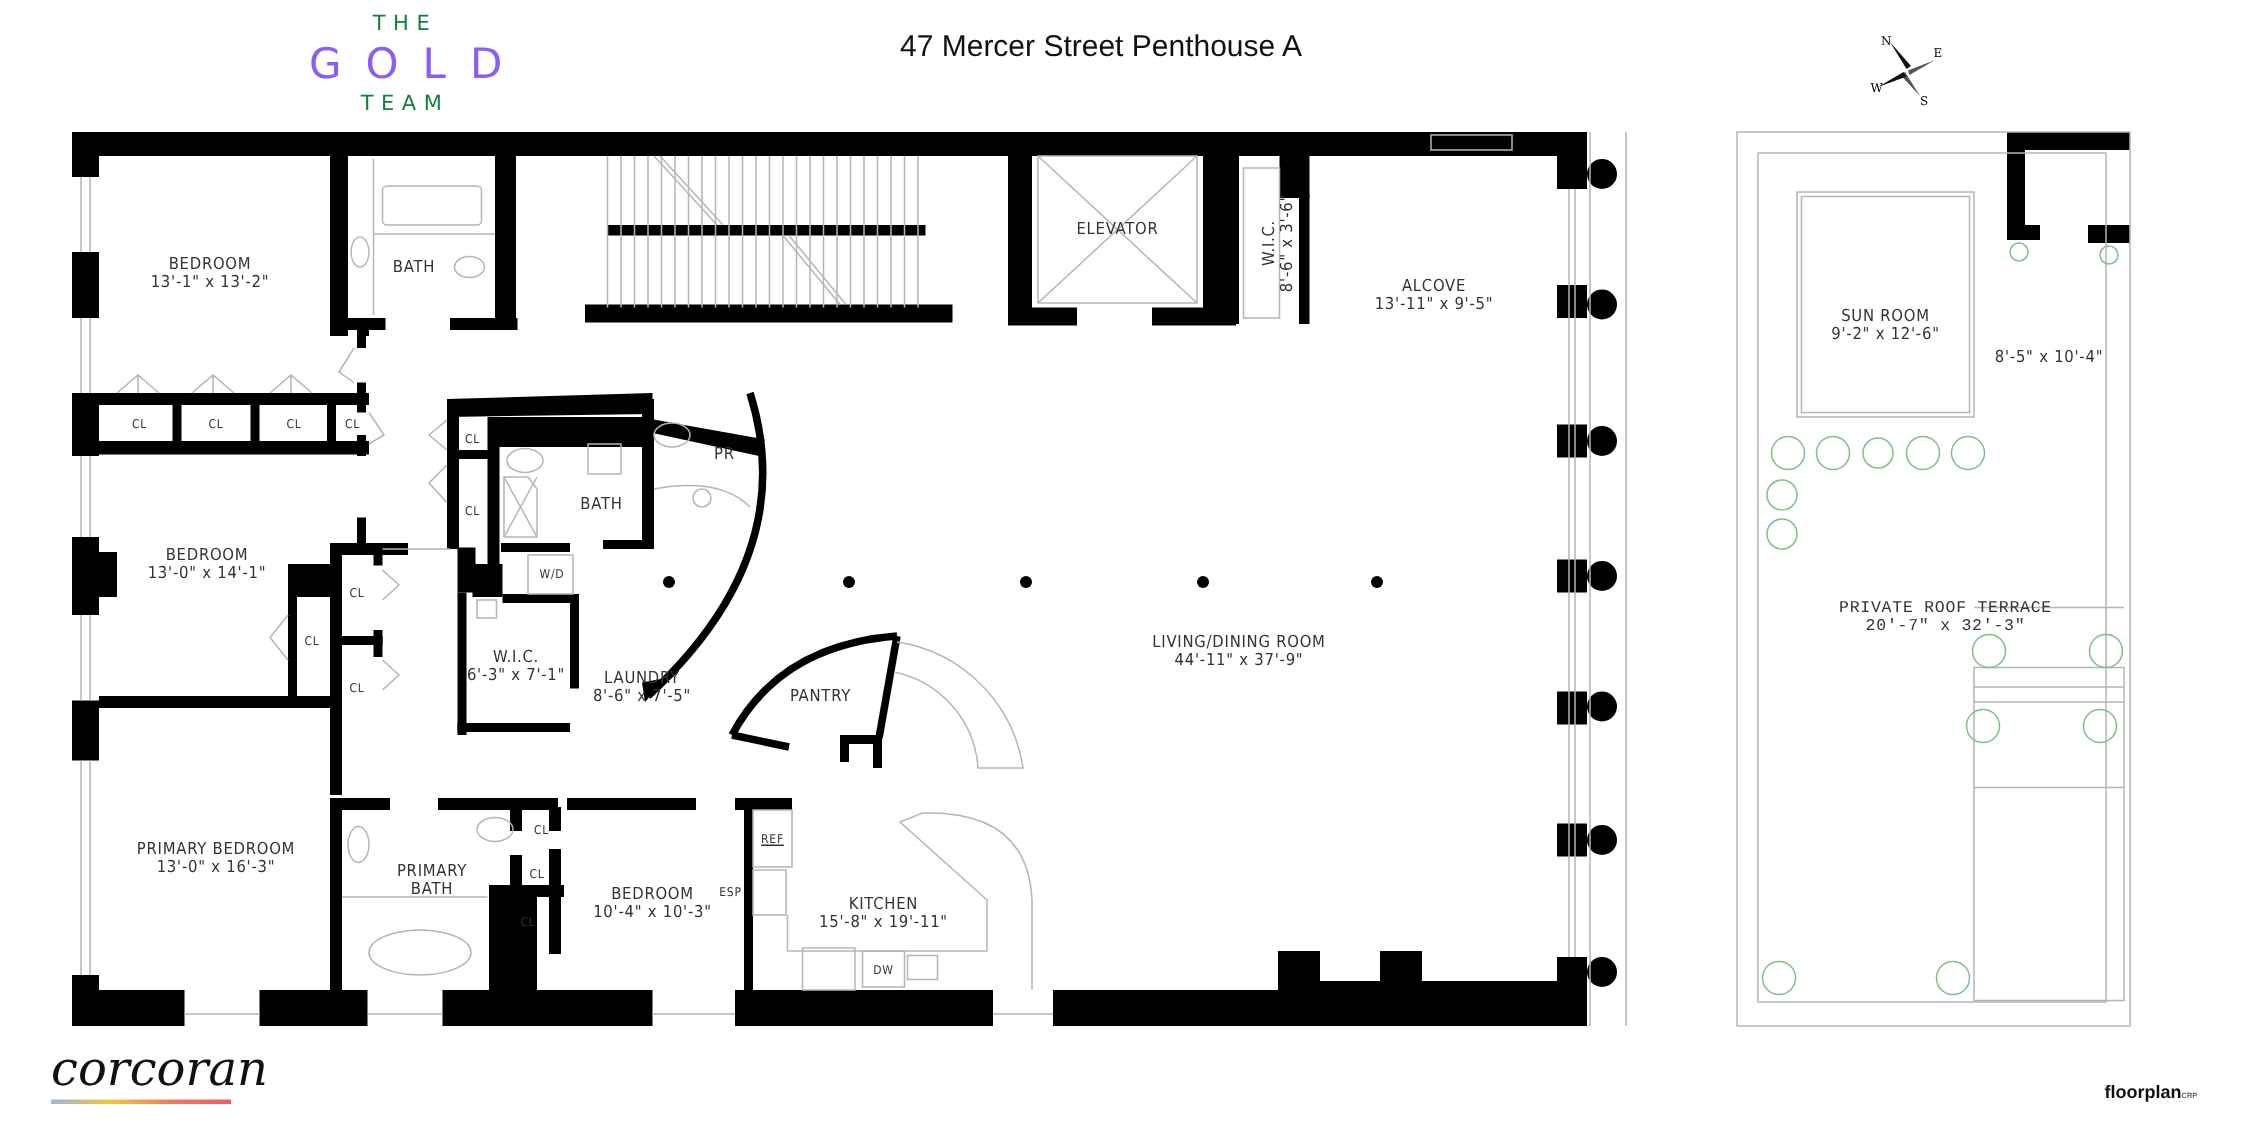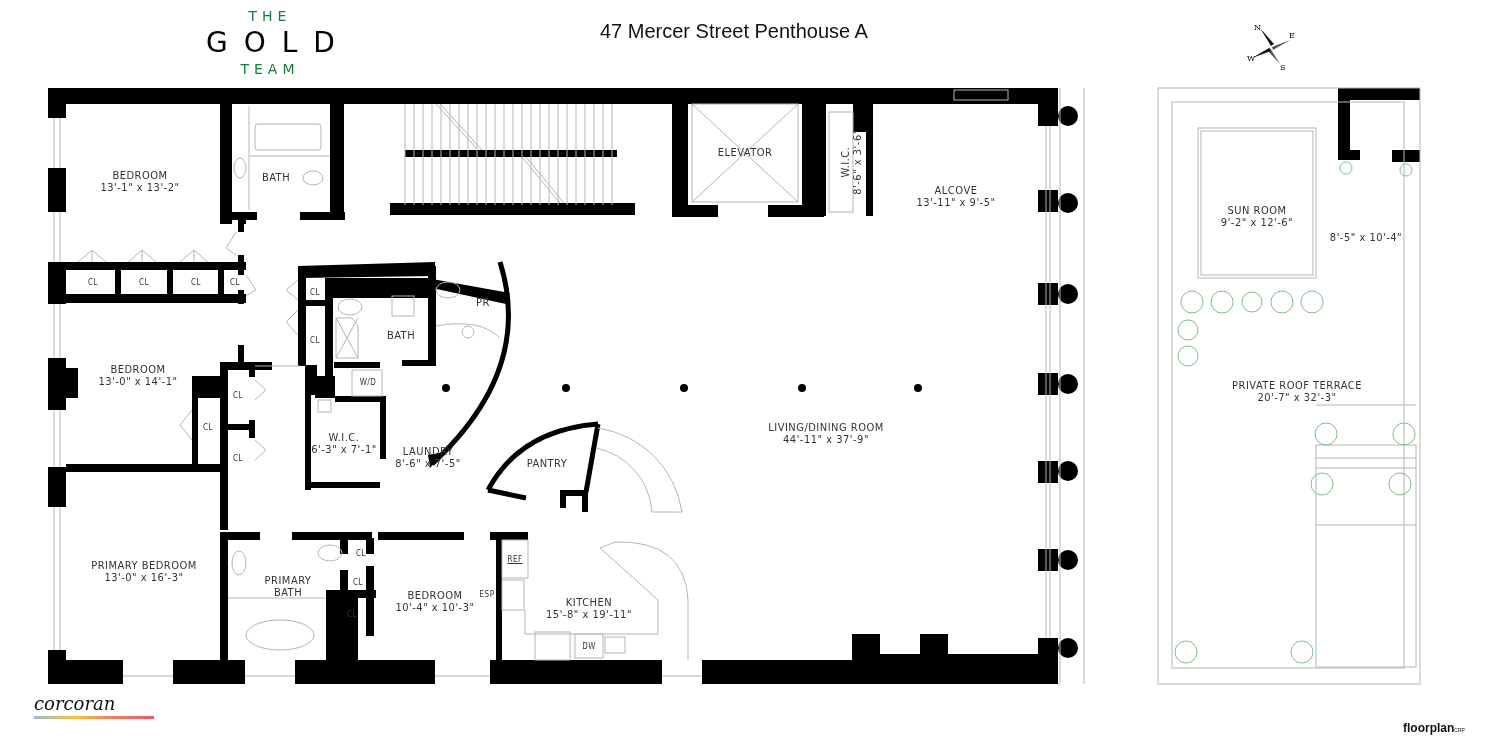--- a/index.html
+++ b/index.html
@@ -1,23 +1,23 @@
 <!DOCTYPE html>
 <html><head>
 <meta charset="utf-8">
 <style>
   html,body{margin:0;padding:0;background:#fff;}
   body{width:1500px;height:750px;position:relative;overflow:hidden;font-family:"Liberation Sans",sans-serif;color:#222;}
   .abs{position:absolute;}
   .logo-the,.logo-team{font-family:"DejaVu Sans",sans-serif;letter-spacing:5px;font-size:14px;color:#15803d;text-align:center;}
-  .logo-gold{font-family:"DejaVu Sans",sans-serif;letter-spacing:16px;font-size:28px;color:#000000;text-align:center;font-weight:400;}
+  .logo-gold{font-family:"DejaVu Sans",sans-serif;letter-spacing:16px;font-size:28px;color:#8b5cf6;text-align:center;font-weight:400;}
   .title{font-size:20px;color:#111;}
   .lbl{position:absolute;text-align:center;font-family:"DejaVu Sans Condensed","DejaVu Sans",sans-serif;font-size:11px;line-height:12px;color:#333;letter-spacing:0.5px;white-space:nowrap;transform:translateX(-50%);}
   .lbl.small{font-size:8px;line-height:9px;}
-  .corcoran{font-family:"DejaVu Serif",serif;font-style:italic;font-size:18px;color:#111;}
+  .corcoran{font-family:"DejaVu Serif",serif;font-style:italic;font-size:32px;color:#111;}
   .cbar{height:3px;background:linear-gradient(90deg,#9db7d6,#f4c53c,#f07a62,#f05a6a);}
   .fp{font-family:"Liberation Sans",sans-serif;font-weight:700;font-size:12px;color:#111;}
   .fp small{font-size:5px;font-weight:400;}
   svg{position:absolute;left:0;top:0;}
 </style>
 </head>
 <body>
 
 <div class="abs" style="left:190px;top:8px;width:160px;">
   <div class="logo-the">THE</div>
@@ -380,21 +380,21 @@
 <div class="lbl small" style="left:487px;top:590px;">ESP</div>
 <div class="lbl small" style="left:589px;top:642px;">DW</div>
 
 <div class="lbl" style="left:1257px;top:205px;">
   <div>SUN ROOM</div>
   <div>9'-2" x 12'-6"</div>
 </div>
 <div class="lbl" style="left:1366px;top:232px;">
   <div>8'-5" x 10'-4"</div>
 </div>
-<div class="lbl" style="left:1297px;top:380px;">
+<div class="lbl" style="left:1297px;top:400px;font-family:Liberation Mono, monospace;">
   <div>PRIVATE ROOF TERRACE</div>
   <div>20'-7" x 32'-3"</div>
 </div>
 
 <div class="abs" style="left:34px;top:693px;width:120px;">
   <div class="corcoran">corcoran</div>
   <div class="cbar" style="margin-top:2px;"></div>
 </div>
 <div class="abs fp" style="left:1403px;top:721px;">
   <span>floorplan</span><small>CRP</small>

